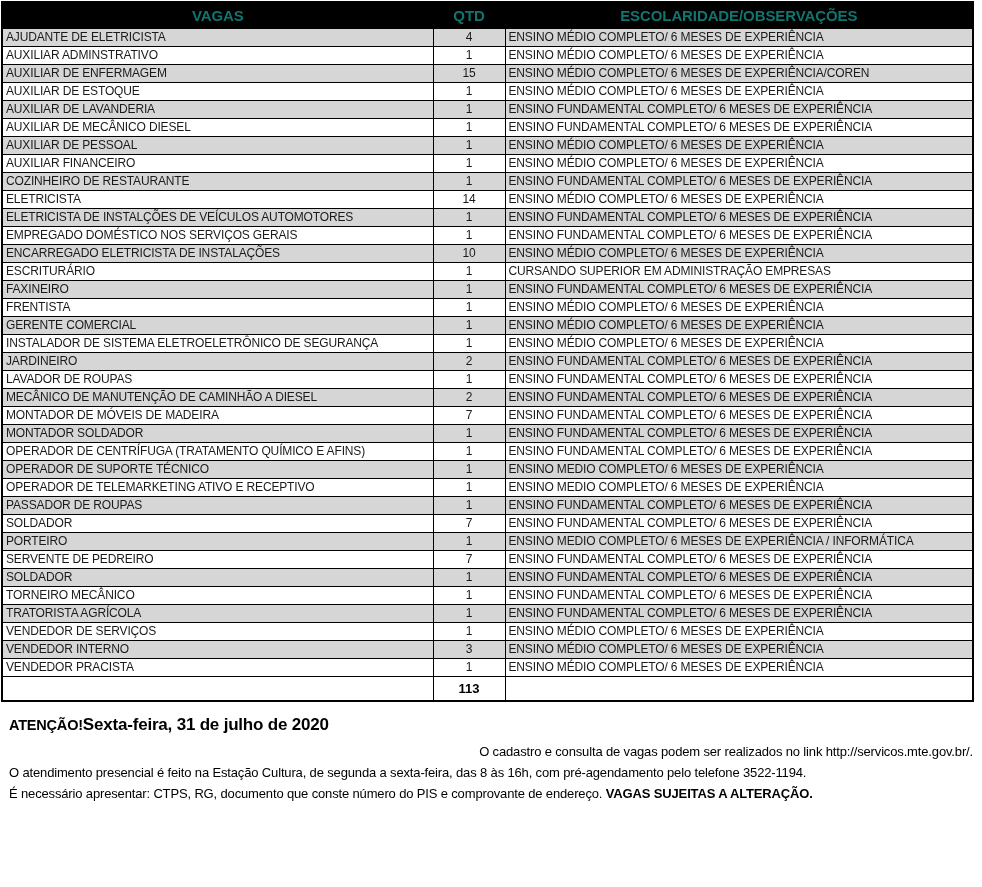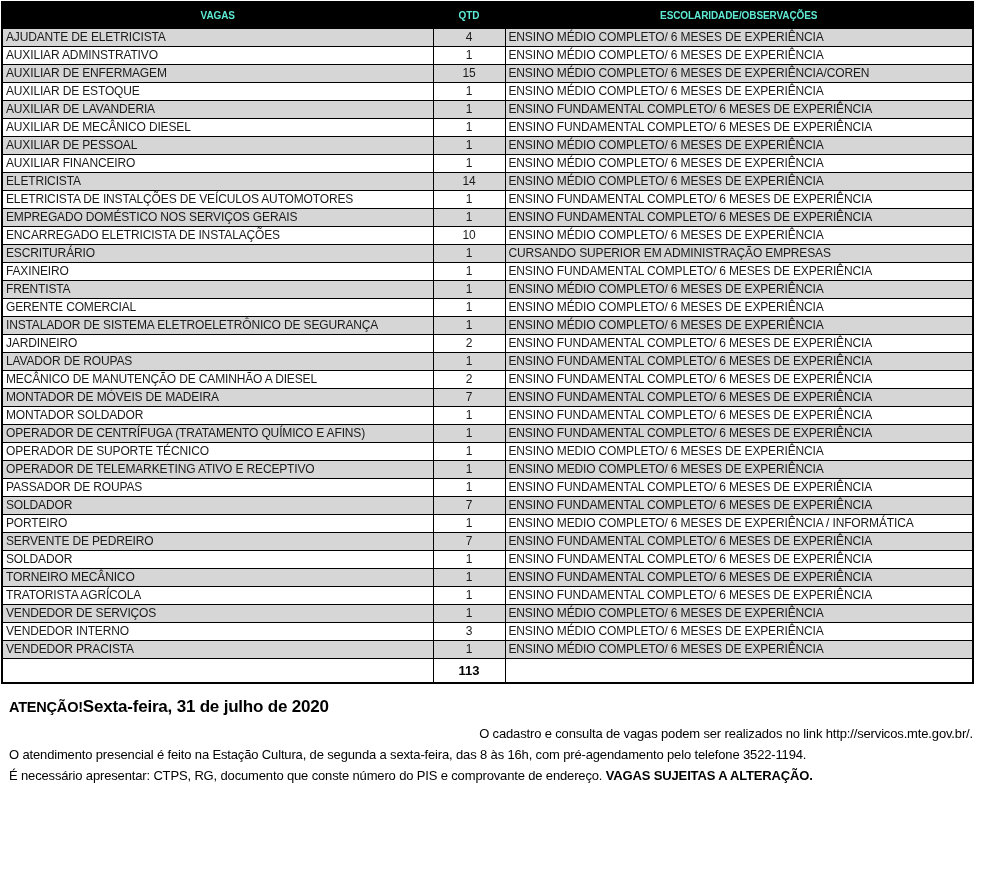--- a/index.html
+++ b/index.html
@@ -19,22 +19,22 @@
     border: 2px solid #000;
   }
   table.vacancies th,
   table.vacancies td {
     border: 1px solid #000;
     white-space: nowrap;
     overflow: hidden;
   }
   table.vacancies th {
     background: #000000;
-    color: #5eead4;
-    font-size: 10px;
+    color: #0f766e;
+    font-size: 15px;
     font-weight: bold;
     height: 23px;
     text-align: center;
     letter-spacing: -0.1px;
   }
   table.vacancies tbody td {
     font-size: 12px;
     height: 17px;
     line-height: 17px;
     padding: 0 3px;
@@ -129,20 +129,25 @@
   </tr>
       <tr>
     <td class="c-vaga">AUXILIAR DE PESSOAL</td>
     <td class="c-qtd">1</td>
     <td class="c-obs">ENSINO MÉDIO COMPLETO/ 6 MESES DE EXPERIÊNCIA</td>
   </tr>
       <tr>
     <td class="c-vaga">AUXILIAR  FINANCEIRO</td>
     <td class="c-qtd">1</td>
     <td class="c-obs">ENSINO MÉDIO COMPLETO/ 6 MESES DE EXPERIÊNCIA</td>
+  </tr>
+      <tr>
+    <td class="c-vaga">COZINHEIRO DE RESTAURANTE</td>
+    <td class="c-qtd">1</td>
+    <td class="c-obs">ENSINO FUNDAMENTAL COMPLETO/ 6 MESES DE EXPERIÊNCIA</td>
   </tr>
       <tr>
     <td class="c-vaga">ELETRICISTA</td>
     <td class="c-qtd">14</td>
     <td class="c-obs">ENSINO MÉDIO COMPLETO/ 6 MESES DE EXPERIÊNCIA</td>
   </tr>
       <tr>
     <td class="c-vaga">ELETRICISTA DE INSTALÇÕES DE VEÍCULOS AUTOMOTORES</td>
     <td class="c-qtd">1</td>
     <td class="c-obs">ENSINO FUNDAMENTAL COMPLETO/ 6 MESES DE EXPERIÊNCIA</td>

